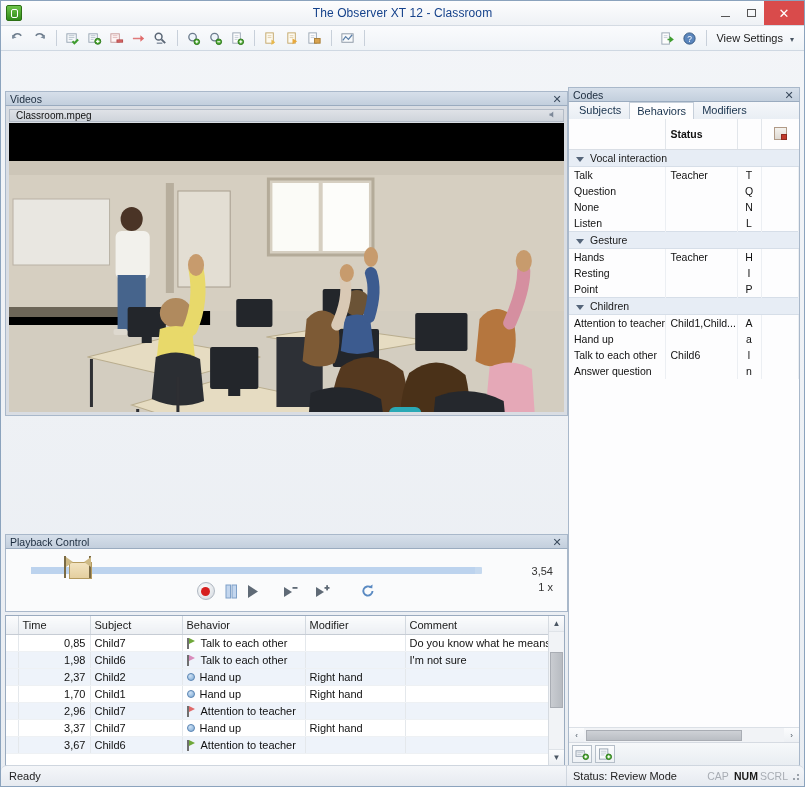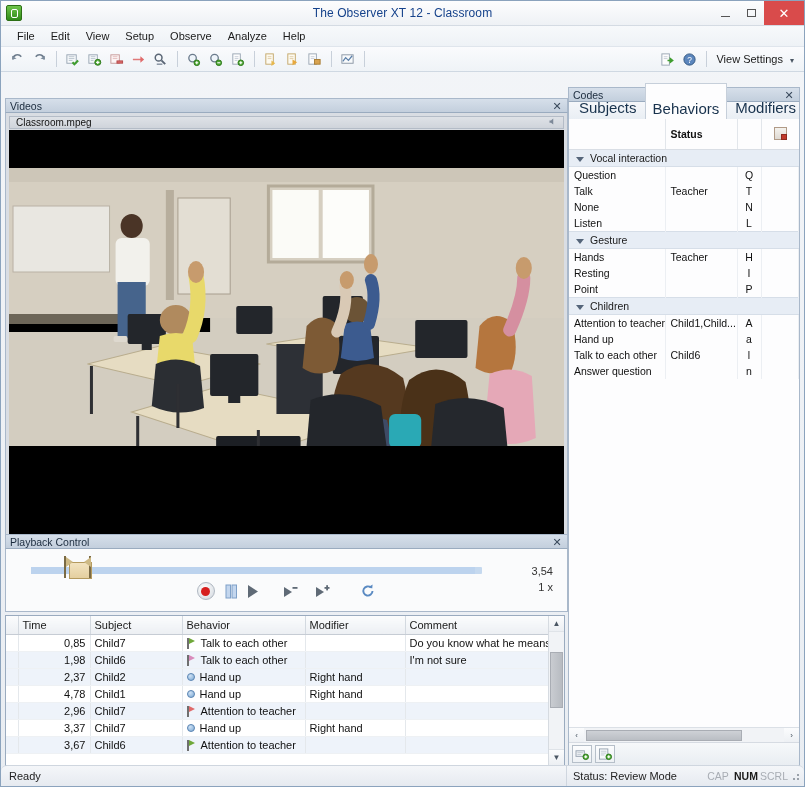--- a/index.html
+++ b/index.html
@@ -164,22 +164,22 @@
     font-size: 11px;
     color: #3a4a5c;
     width: 12px;
     text-align: center;
     line-height: 10px;
   }
 
   
   #videos-panel {
     position: absolute;
-    left: 4px; top: 11px;
-    width: 563px; height: 444px;
+    left: 4px; top: 4px;
+    width: 563px; height: 325px;
     box-sizing: border-box;
   }
   .video-body {
     position: absolute;
     left: 0; right: 0; top: 15px; bottom: 0;
     background: #d9dde3;
     border: 1px solid #a9b8ca;
     border-top: none;
     box-sizing: border-box;
     padding: 3px;
@@ -433,22 +433,22 @@
   }
   .codes-tabs {
     height: 17px;
     display: flex;
     align-items: flex-end;
     background: linear-gradient(#f5f7fa, #e9eef4);
     border-bottom: 1px solid #c6cfda;
     padding-left: 2px;
   }
   .ctab {
-    font-size: 15px;
-    padding: 16px 7px 2px 7px;
+    font-size: 11px;
+    padding: 2px 7px 2px 7px;
     color: #18324d;
     border: 1px solid transparent;
   }
   .ctab.active {
     background: #fdfdfe;
     border: 1px solid #c6cfda;
     border-bottom-color: #fdfdfe;
     margin-bottom: -1px;
   }
   .codes-grid {
@@ -621,29 +621,20 @@
       <div class="win-btn">
           <span class="glyph-min"></span>
         </div>
       <div class="win-btn">
           <span class="glyph-max"></span>
         </div>
       <div class="win-btn close">✕</div>
     </div>
   </div>
 
-  <div class="menubar">
-    <div class="menu-item">File</div>
-    <div class="menu-item">Edit</div>
-    <div class="menu-item">View</div>
-    <div class="menu-item">Setup</div>
-    <div class="menu-item">Observe</div>
-    <div class="menu-item">Analyze</div>
-    <div class="menu-item">Help</div>
-  </div>
 
 
   <div class="toolbar">
     <div class="tb-btn">
       <svg width="15" height="15" viewBox="0 0 16 16">
           <path d="M3 8a5 5 0 0 1 9-3" fill="none" stroke="#6d7c8c" stroke-width="1.6"></path>
           <path d="M2 4l1 4 4-1z" fill="#7b8b9c"></path>
         </svg>
     </div>
     <div class="tb-btn">
@@ -994,21 +985,21 @@
                 <div class="beh-cell">
                   <span class="ico-dot"></span>
                   <span>Hand up</span>
                 </div>
               </td>
               <td>Right hand</td>
               <td></td>
             </tr>
             <tr>
               <td></td>
-              <td class="c-time">4,78</td>
+              <td class="c-time">1,70</td>
               <td>Child1</td>
               <td>
                 <div class="beh-cell">
                   <span class="ico-dot"></span>
                   <span>Hand up</span>
                 </div>
               </td>
               <td>Right hand</td>
               <td></td>
             </tr>
@@ -1087,29 +1078,29 @@
                 <th class="th-icon">
                   <span class="lock-ico"></span>
                 </th>
               </tr>
             </thead>
             <tbody id="codes-body">
                 <tr class="grp">
                   <td colspan="4"><span class="tri"></span><span>Vocal interaction</span></td>
                 </tr>
                 <tr>
-                  <td>Question</td>
-                  <td></td>
-                  <td class="cg-key">Q</td>
-                  <td></td>
-                </tr>
-                <tr>
                   <td>Talk</td>
                   <td>Teacher</td>
                   <td class="cg-key">T</td>
+                  <td></td>
+                </tr>
+                <tr>
+                  <td>Question</td>
+                  <td></td>
+                  <td class="cg-key">Q</td>
                   <td></td>
                 </tr>
                 <tr>
                   <td>None</td>
                   <td></td>
                   <td class="cg-key">N</td>
                   <td></td>
                 </tr>
                 <tr>
                   <td>Listen</td>

